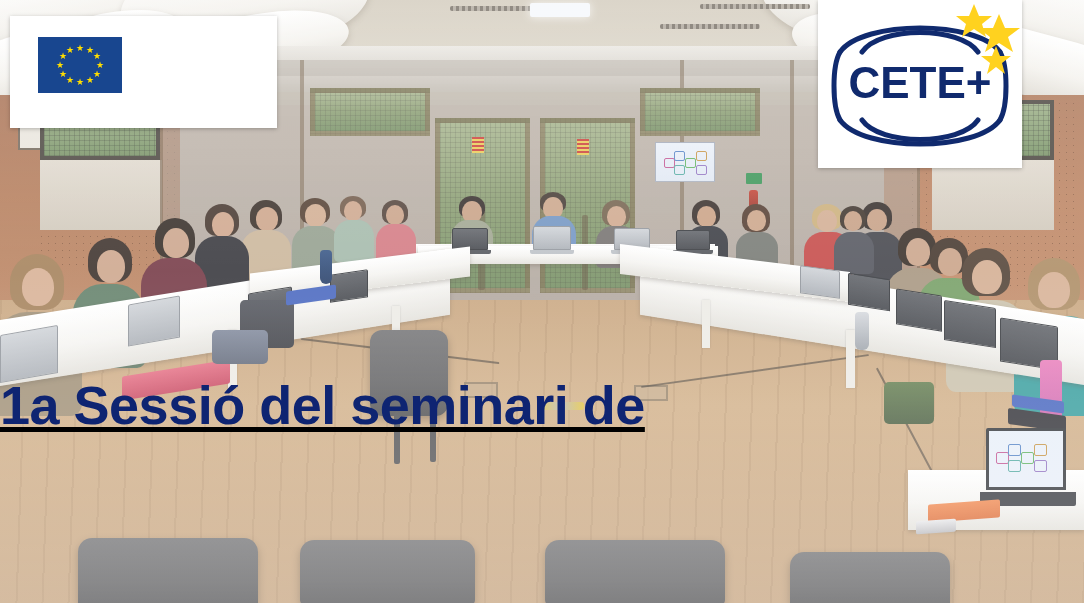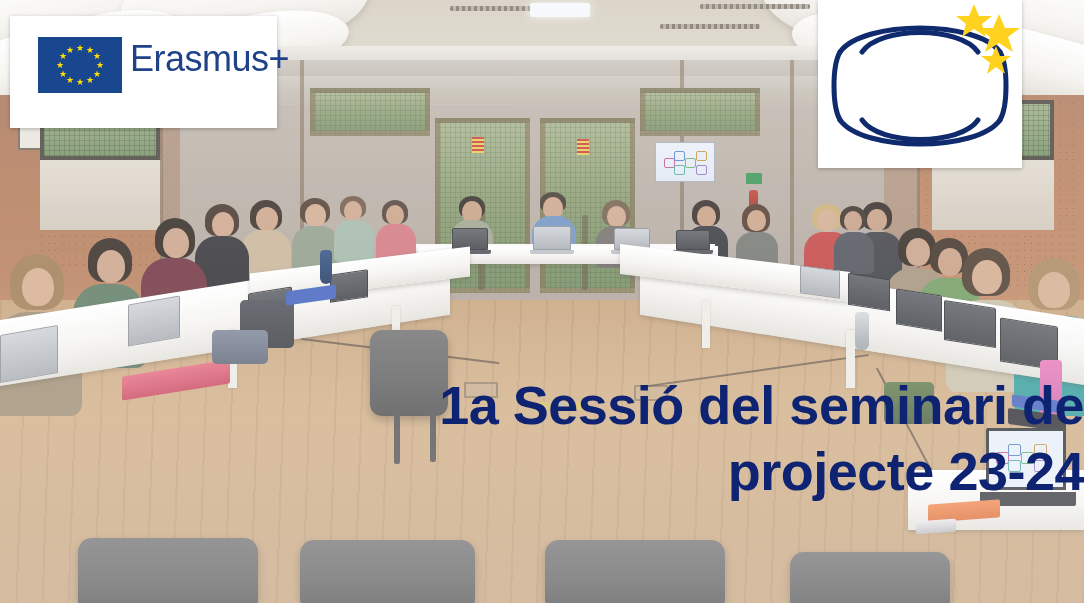--- a/index.html
+++ b/index.html
@@ -205,21 +205,22 @@
 
   .cete-word {
     position:absolute; left:0; top:58px; width:204px; text-align:center;
     font-size:44px; font-weight:700; color:#102a6e; letter-spacing:0px;
     font-family:"Liberation Sans", sans-serif;
   }
 
   
   .title-block {
     position:absolute; left:0; top:372px; width:1084px; z-index:25;
-    text-align:right;
+    text-align:left;
+    text-decoration:underline;
   }
   .title-line {
     font-family:"Liberation Sans", sans-serif;
     font-weight:700;
     font-size:54px;
     line-height:66px;
     color:#0e2472;
     white-space:nowrap;
     letter-spacing:-0.5px;
   }
@@ -497,39 +498,38 @@
       <span class="eu-star" style="left:58px;top:24px;">★</span>
       <span class="eu-star" style="left:55px;top:33px;">★</span>
       <span class="eu-star" style="left:48px;top:39px;">★</span>
       <span class="eu-star" style="left:38px;top:41px;">★</span>
       <span class="eu-star" style="left:28px;top:39px;">★</span>
       <span class="eu-star" style="left:21px;top:33px;">★</span>
       <span class="eu-star" style="left:18px;top:24px;">★</span>
       <span class="eu-star" style="left:21px;top:15px;">★</span>
       <span class="eu-star" style="left:28px;top:9px;">★</span>
     </div>
-    <div class="erasmus-word">Erasmus+</div>
   </div>
 
   <div class="logo-card" id="cete-card">
     <svg width="204" height="168" viewBox="0 0 204 168" style="position:absolute;left:0;top:0;">
       <g fill="none" stroke="#102a6e" stroke-width="5" stroke-linecap="round">
         <path d="M22,52 C45,20 159,20 182,52"></path>
         <path d="M44,52 C62,26 142,26 160,52"></path>
         <path d="M22,120 C45,152 159,152 182,120"></path>
         <path d="M44,120 C62,146 142,146 160,120"></path>
         <path d="M22,52 C14,66 14,106 22,120"></path>
         <path d="M182,52 C190,66 190,106 182,120"></path>
       </g>
       <g fill="#ffd21f" stroke="none">
         <polygon points="156,4 161,16 174,16 164,24 168,37 156,29 144,37 148,24 138,16 151,16"></polygon>
         <polygon points="181,14 187,28 202,28 190,37 195,52 181,43 167,52 172,37 160,28 175,28"></polygon>
         <polygon points="178,46 182,56 193,56 184,63 187,74 178,67 169,74 172,63 163,56 174,56"></polygon>
       </g>
     </svg>
+    <div class="cete-word">CETE+</div>
   </div>
 
   <div class="title-block">
     <div class="title-line">1a Sessió del seminari de</div>
-    <div class="title-line">projecte 23-24</div>
   </div>
 
 </div>
 
 </body></html>

